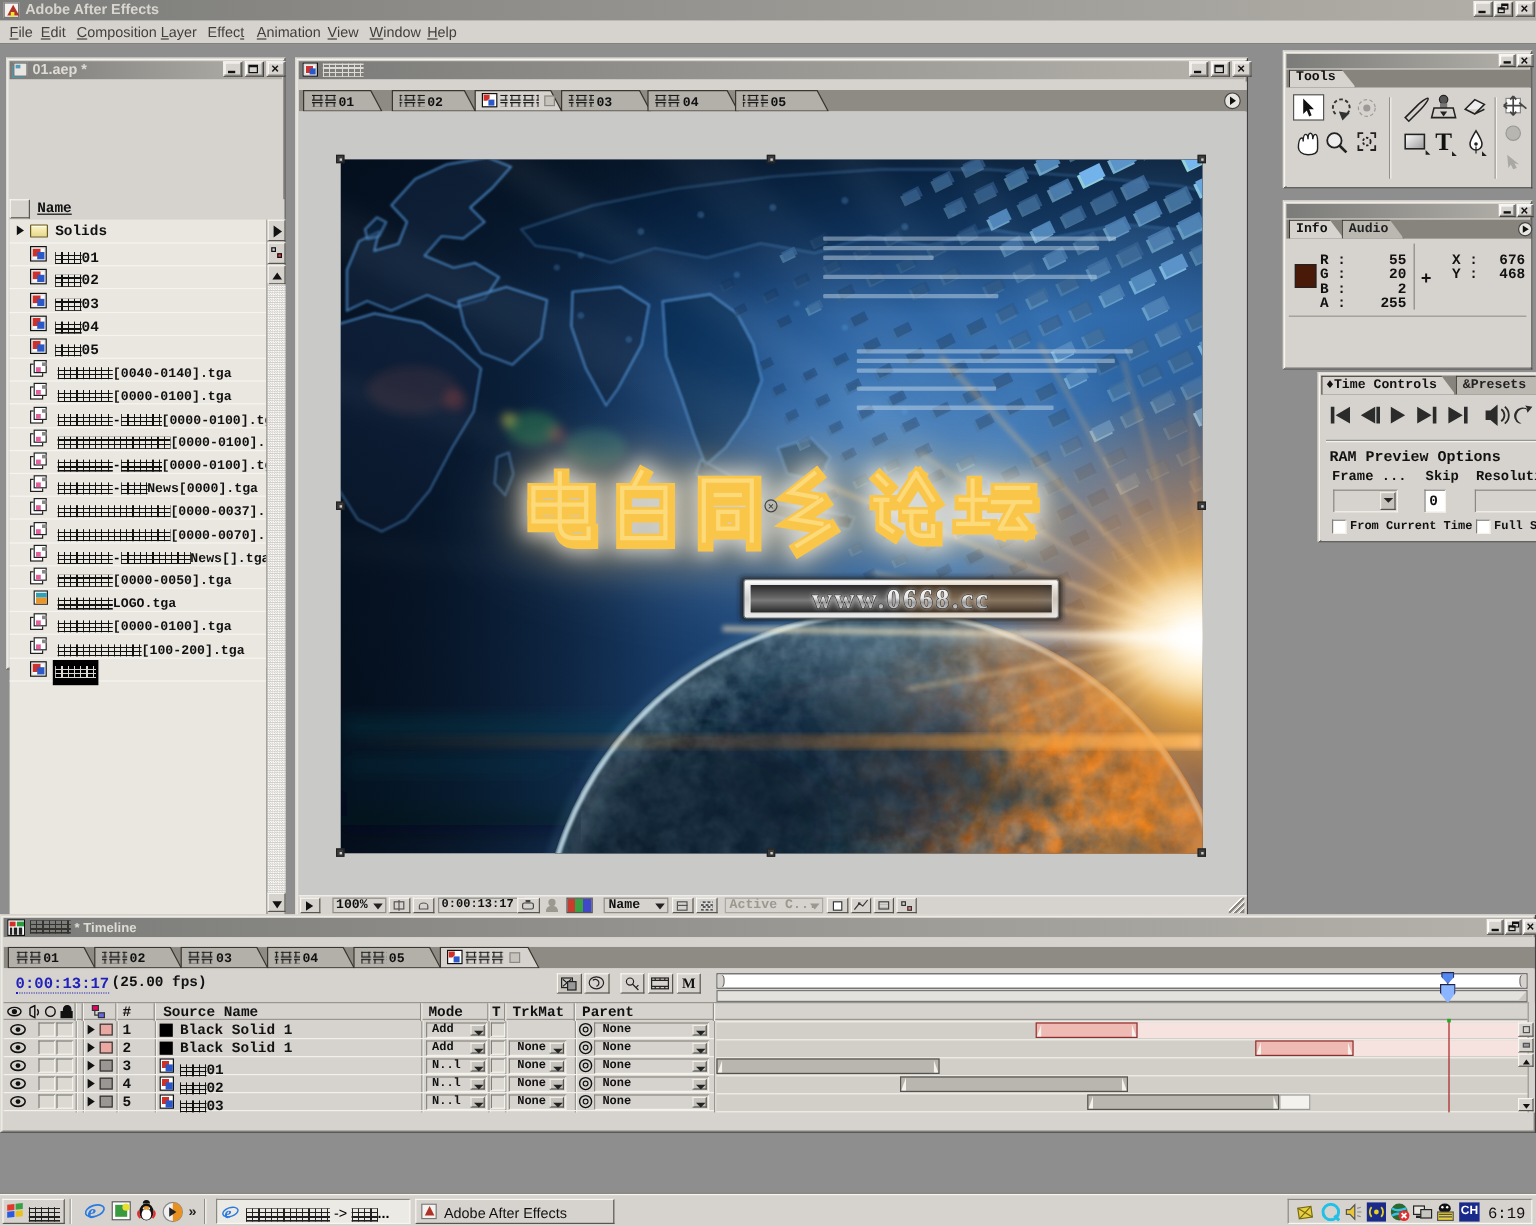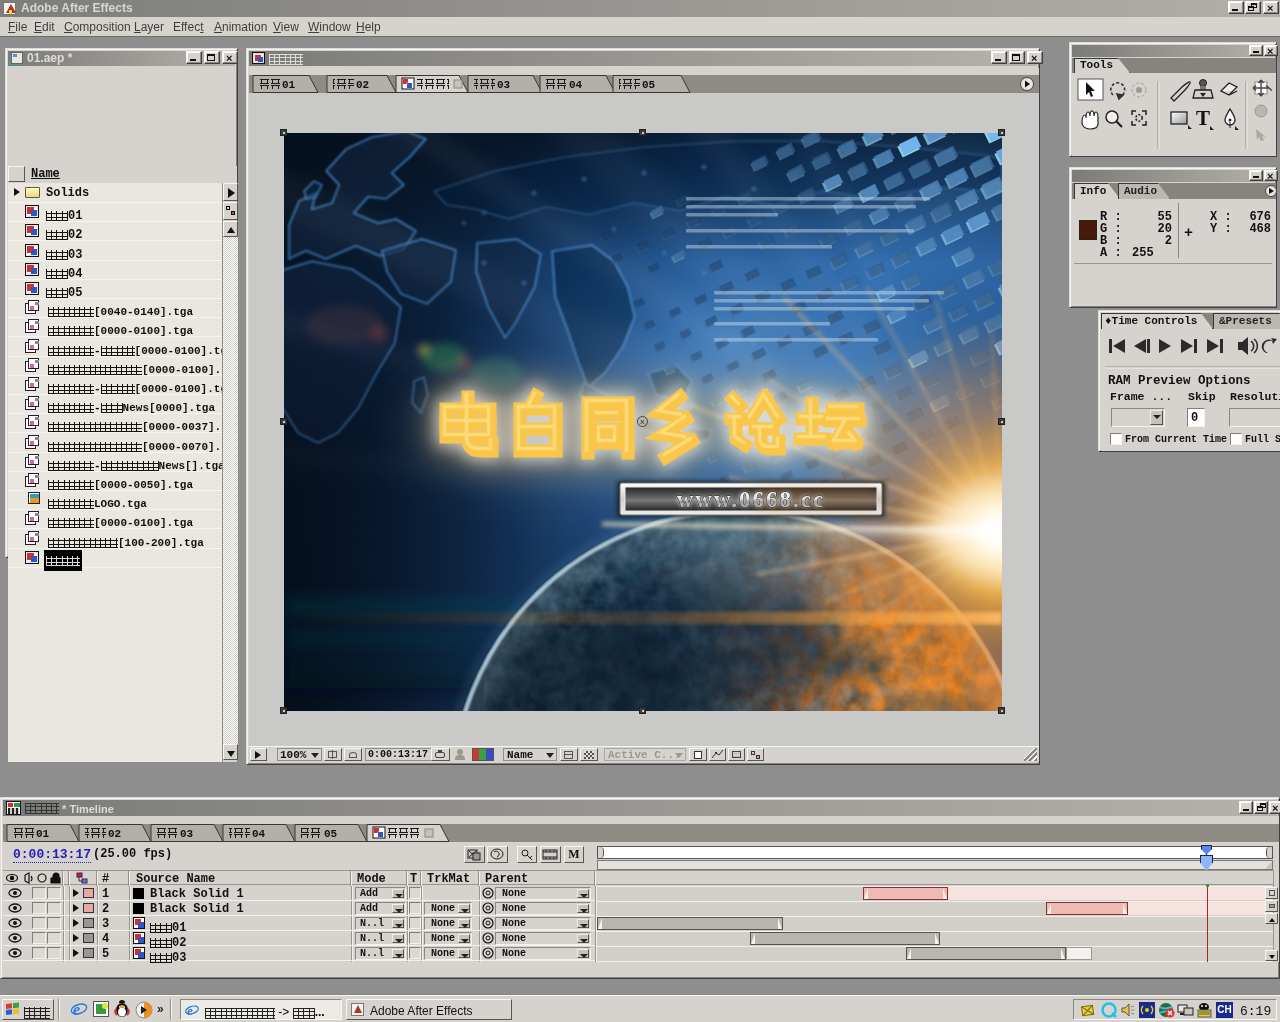--- a/index.html
+++ b/index.html
@@ -1339,21 +1339,21 @@
     </div>
     <div class="abs mono" style="left:2px;top:31px;width:204px;height:107px;background:#d6d3ce;font:bold 12px 'Liberation Mono';color:#111">
       <span class="abs" style="left:7px;top:21px;width:18px;height:20px;background:#4a1a08;border:1px solid #222"></span>
       <span class="abs" style="left:28px;top:11px;white-space:pre">R :</span>
       <span class="abs" style="left:60px;top:11px;width:40px;text-align:right">55</span>
       <span class="abs" style="left:28px;top:23px;white-space:pre">G :</span>
       <span class="abs" style="left:60px;top:23px;width:40px;text-align:right">20</span>
       <span class="abs" style="left:28px;top:35px;white-space:pre">B :</span>
       <span class="abs" style="left:60px;top:35px;width:40px;text-align:right">2</span>
       <span class="abs" style="left:28px;top:47px;white-space:pre">A :</span>
-      <span class="abs" style="left:60px;top:47px;width:40px;">255</span>
+      <span class="abs" style="left:60px;top:47px;width:40px;text-align:right">255</span>
       <i class="abs" style="left:106px;top:4px;width:1px;height:55px;background:#8a8880"></i>
       <span class="abs" style="left:112px;top:26px;font-size:15px">+</span>
       <span class="abs" style="left:138px;top:11px">X :</span>
       <span class="abs" style="left:160px;top:11px;width:39px;text-align:right">676</span>
       <span class="abs" style="left:138px;top:23px">Y :</span>
       <span class="abs" style="left:160px;top:23px;width:39px;text-align:right">468</span>
       <i class="abs" style="left:2px;top:64px;width:198px;height:1px;background:#98968f"></i>
     </div>
   </div><div class="win" style="left:1098px;top:310px;width:208px;height:142px">
     <div class="abs" style="left:2px;top:2px;width:204px;height:16px;background:#87847e">
@@ -1394,21 +1394,21 @@
     </div>
     <div class="sunk abs mono" style="left:88px;top:97px;width:18px;height:19px;font:bold 12px 'Liberation Mono';color:#111;padding:2px 0 0 3px">0</div>
     <div class="dd" style="left:130px;top:97px;width:68px;height:19px">
       <b class="ar"></b>
     </div>
     <div class="sunk abs" style="left:11px;top:122px;width:12px;height:12px"></div>
     <span class="abs mono" style="left:26px;top:123px;font:bold 10px 'Liberation Mono';color:#111;white-space:nowrap">From Current Time</span>
     <div class="sunk abs" style="left:131px;top:122px;width:12px;height:12px"></div>
     <span class="abs mono" style="left:146px;top:123px;font:bold 10px 'Liberation Mono';color:#111;white-space:nowrap">Full S...</span>
   </div>
-<div class="win" style="left:0;top:797px;width:1280px;height:182px">
+<div class="win" style="left:0;top:762px;width:1280px;height:182px">
     <div class="tbar" style="height:16px">
  <div class="abs" style="left:3px;top:1px;width:15px;height:14px;background:#fff;border:1px solid #111">
   <span class="abs" style="left:1px;top:1px;width:5px;height:4px;background:#d03028"></span>
   <span class="abs" style="left:7px;top:1px;width:6px;height:4px;background:#2a9a40"></span>
   <span class="abs" style="left:1px;top:6px;width:11px;height:6px;background:repeating-linear-gradient(90deg,#222 0 2px,#ccc 2px 4px)"></span>
  </div>
  <span style="position:absolute;left:22px;top:2px"><b class="zh" style="width:34px;height:11px;color:#2e2d2a;"></b> <span style="color:#dedcd5">* Timeline</span></span>
  <div class="tbtn bmin" style="left:1236px;top:1px;width:14px">
         <i></i>
       </div>

